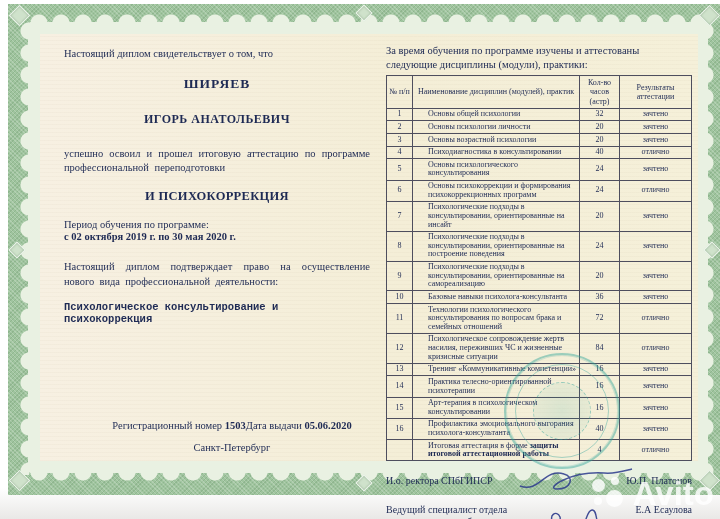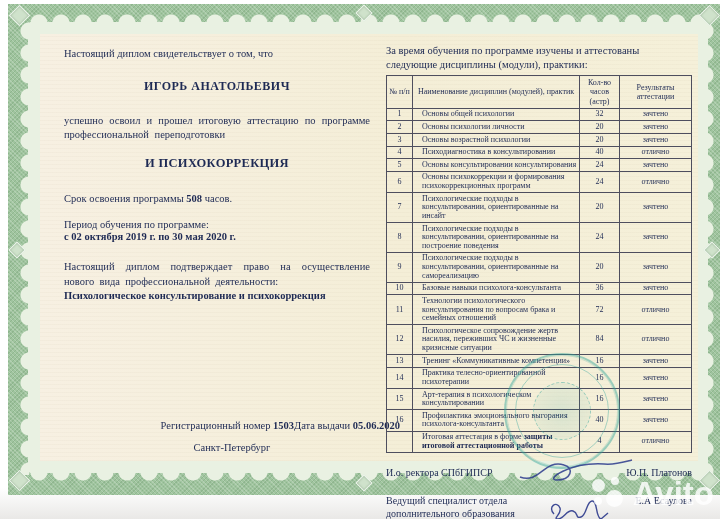--- a/index.html
+++ b/index.html
@@ -49,33 +49,33 @@
   .intro { font-size:10.5px; margin-top:4px; }
   .surname { text-align:center; font-weight:bold; font-size:13.5px; letter-spacing:1px; margin-top:17px; }
   .fullname { text-align:center; font-weight:bold; font-size:12px; letter-spacing:.5px; margin-top:20px; }
   .passed { margin-top:20px; text-align:justify; word-spacing:3px; line-height:1.35; }
   .prog1 { text-align:center; font-weight:bold; font-size:12.5px; margin-top:18px; letter-spacing:.3px; }
   .prog2 { text-align:center; font-weight:bold; font-size:12.5px; margin-top:14px; letter-spacing:.3px; }
   .dur { margin-top:22px; }
   .period-l { margin-top:15px; }
   .period-v { font-weight:bold; margin-top:1px; }
   .rights { margin-top:18px; text-align:justify; word-spacing:2.5px; line-height:1.35; }
-  .rights-prog { font-weight:bold; margin-top:1px; }
+  .rights-prog { font-weight:bold; margin-top:12px;font-family:Liberation Mono, monospace; }
   .bold { font-weight:bold; }
   .left-bottom { position:absolute; left:0; right:-30px; bottom:2px; }
-  .reg-row { display:flex; justify-content:flex-end; }
+  .reg-row { display:flex; justify-content:center; }
   .city { text-align:center; margin-top:11px; }
 
   .r-intro { line-height:1.3; margin-top:0; }
   table { width:100%; border-collapse:collapse; table-layout:fixed; margin-top:4px; }
   th,td { border:1px solid #4e4e5e; color:#1e2a54; font-weight:normal; }
   th { font-size:8px; line-height:1.15; text-align:center; padding:2px 1px; }
   td { font-size:8px; line-height:1.08; padding:1.5px 2px; }
   .c-num,.c-hours,.c-result { text-align:center; vertical-align:middle; }
-  .c-name { text-align:left; padding-left:9px; vertical-align:middle; }
+  .c-name { text-align:left; padding-left:15px; vertical-align:middle; }
   .final td { font-size:8px; }
   .final .c-name b { font-weight:bold; }
 
   .sig-row { position:relative; display:flex; justify-content:space-between; align-items:flex-start; font-size:10px; margin-top:14px; }
   .sig-row.second { margin-top:16px; }
   .sig-title { width:168px; line-height:1.25; }
   .sig-name { white-space:nowrap; }
   .sig-svg { position:absolute; bottom:-4px; pointer-events:none; }
   .sig-1 { left:130px; }
   .sig-2 { left:158px; bottom:-6px; }
@@ -111,28 +111,24 @@
     <div class="diamond d-br"></div>
     <div class="diamond d-tc"></div>
     <div class="diamond d-bc"></div>
     <div class="diamond d-lm"></div>
     <div class="diamond d-rm"></div>
 
     <div class="paper">
 
       <div class="col-left">
         <div class="intro">Настоящий диплом свидетельствует о том, что</div>
+        <div class="surname">ШИРЯЕВ</div>
         <div class="fullname">ИГОРЬ АНАТОЛЬЕВИЧ</div>
         <div class="passed">успешно освоил и прошел итоговую аттестацию по программе профессиональной переподготовки</div>
         <div class="prog2">И ПСИХОКОРРЕКЦИЯ</div>
-        <div class="dur">
-          <span>Срок освоения программы</span>
-          <span class="bold">508</span>
-          <span>часов.</span>
-        </div>
         <div class="period-l">Период обучения по программе:</div>
         <div class="period-v">с 02 октября 2019 г. по 30 мая 2020 г.</div>
         <div class="rights">Настоящий диплом подтверждает право на осуществление нового вида профессиональной деятельности:</div>
         <div class="rights-prog">Психологическое консультирование и психокоррекция</div>
         <div class="left-bottom">
           <div class="reg-row">
             <span>
               <span>Регистрационный номер</span>
               <span class="bold">1503</span>
             </span>
@@ -182,21 +178,21 @@
                 <td class="c-result">зачтено</td>
               </tr>
               <tr>
                 <td class="c-num">4</td>
                 <td class="c-name">Психодиагностика в консультировании</td>
                 <td class="c-hours">40</td>
                 <td class="c-result">отлично</td>
               </tr>
               <tr>
                 <td class="c-num">5</td>
-                <td class="c-name">Основы консультировании консультирования</td>
+                <td class="c-name">Основы психологического консультирования</td>
                 <td class="c-hours">24</td>
                 <td class="c-result">зачтено</td>
               </tr>
               <tr>
                 <td class="c-num">6</td>
                 <td class="c-name">Основы психокоррекции и формирования психокоррекционных программ</td>
                 <td class="c-hours">24</td>
                 <td class="c-result">отлично</td>
               </tr>
               <tr>

